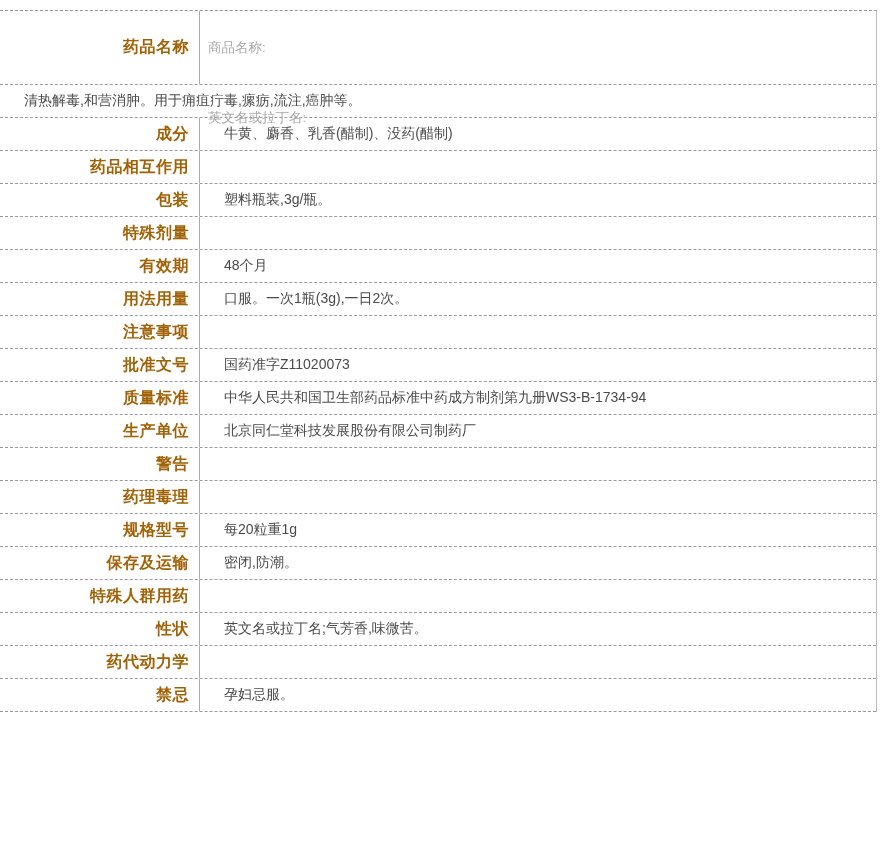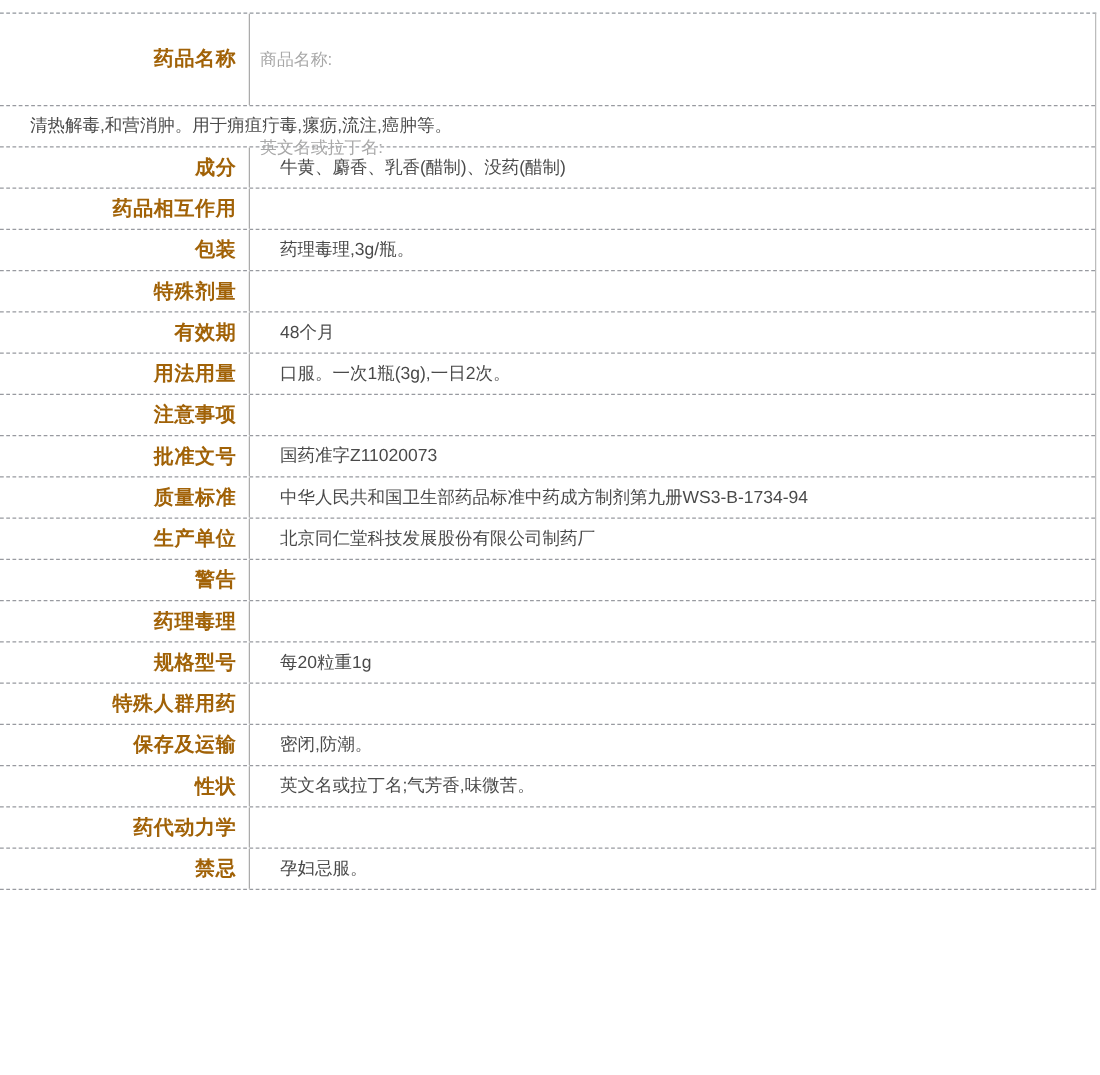--- a/index.html
+++ b/index.html
@@ -106,21 +106,21 @@
       <div class="cell value-cell">牛黄、麝香、乳香(醋制)、没药(醋制)</div>
     </div>
 
     <div class="row">
       <div class="cell label-cell">药品相互作用</div>
       <div class="cell value-cell"></div>
     </div>
 
     <div class="row">
       <div class="cell label-cell">包装</div>
-      <div class="cell value-cell">药理毒理,3g/瓶。</div>
+      <div class="cell value-cell">塑料瓶装,3g/瓶。</div>
     </div>
 
     <div class="row">
       <div class="cell label-cell">特殊剂量</div>
       <div class="cell value-cell"></div>
     </div>
 
     <div class="row">
       <div class="cell label-cell">有效期</div>
       <div class="cell value-cell">48个月</div>
@@ -159,27 +159,27 @@
       <div class="cell label-cell">药理毒理</div>
       <div class="cell value-cell"></div>
     </div>
 
     <div class="row">
       <div class="cell label-cell">规格型号</div>
       <div class="cell value-cell">每20粒重1g</div>
     </div>
 
     <div class="row">
-      <div class="cell label-cell">特殊人群用药</div>
-      <div class="cell value-cell"></div>
+      <div class="cell label-cell">保存及运输</div>
+      <div class="cell value-cell">密闭,防潮。</div>
     </div>
 
     <div class="row">
-      <div class="cell label-cell">保存及运输</div>
-      <div class="cell value-cell">密闭,防潮。</div>
+      <div class="cell label-cell">特殊人群用药</div>
+      <div class="cell value-cell"></div>
     </div>
 
     <div class="row">
       <div class="cell label-cell">性状</div>
       <div class="cell value-cell">英文名或拉丁名;气芳香,味微苦。</div>
     </div>
 
     <div class="row">
       <div class="cell label-cell">药代动力学</div>
       <div class="cell value-cell"></div>

